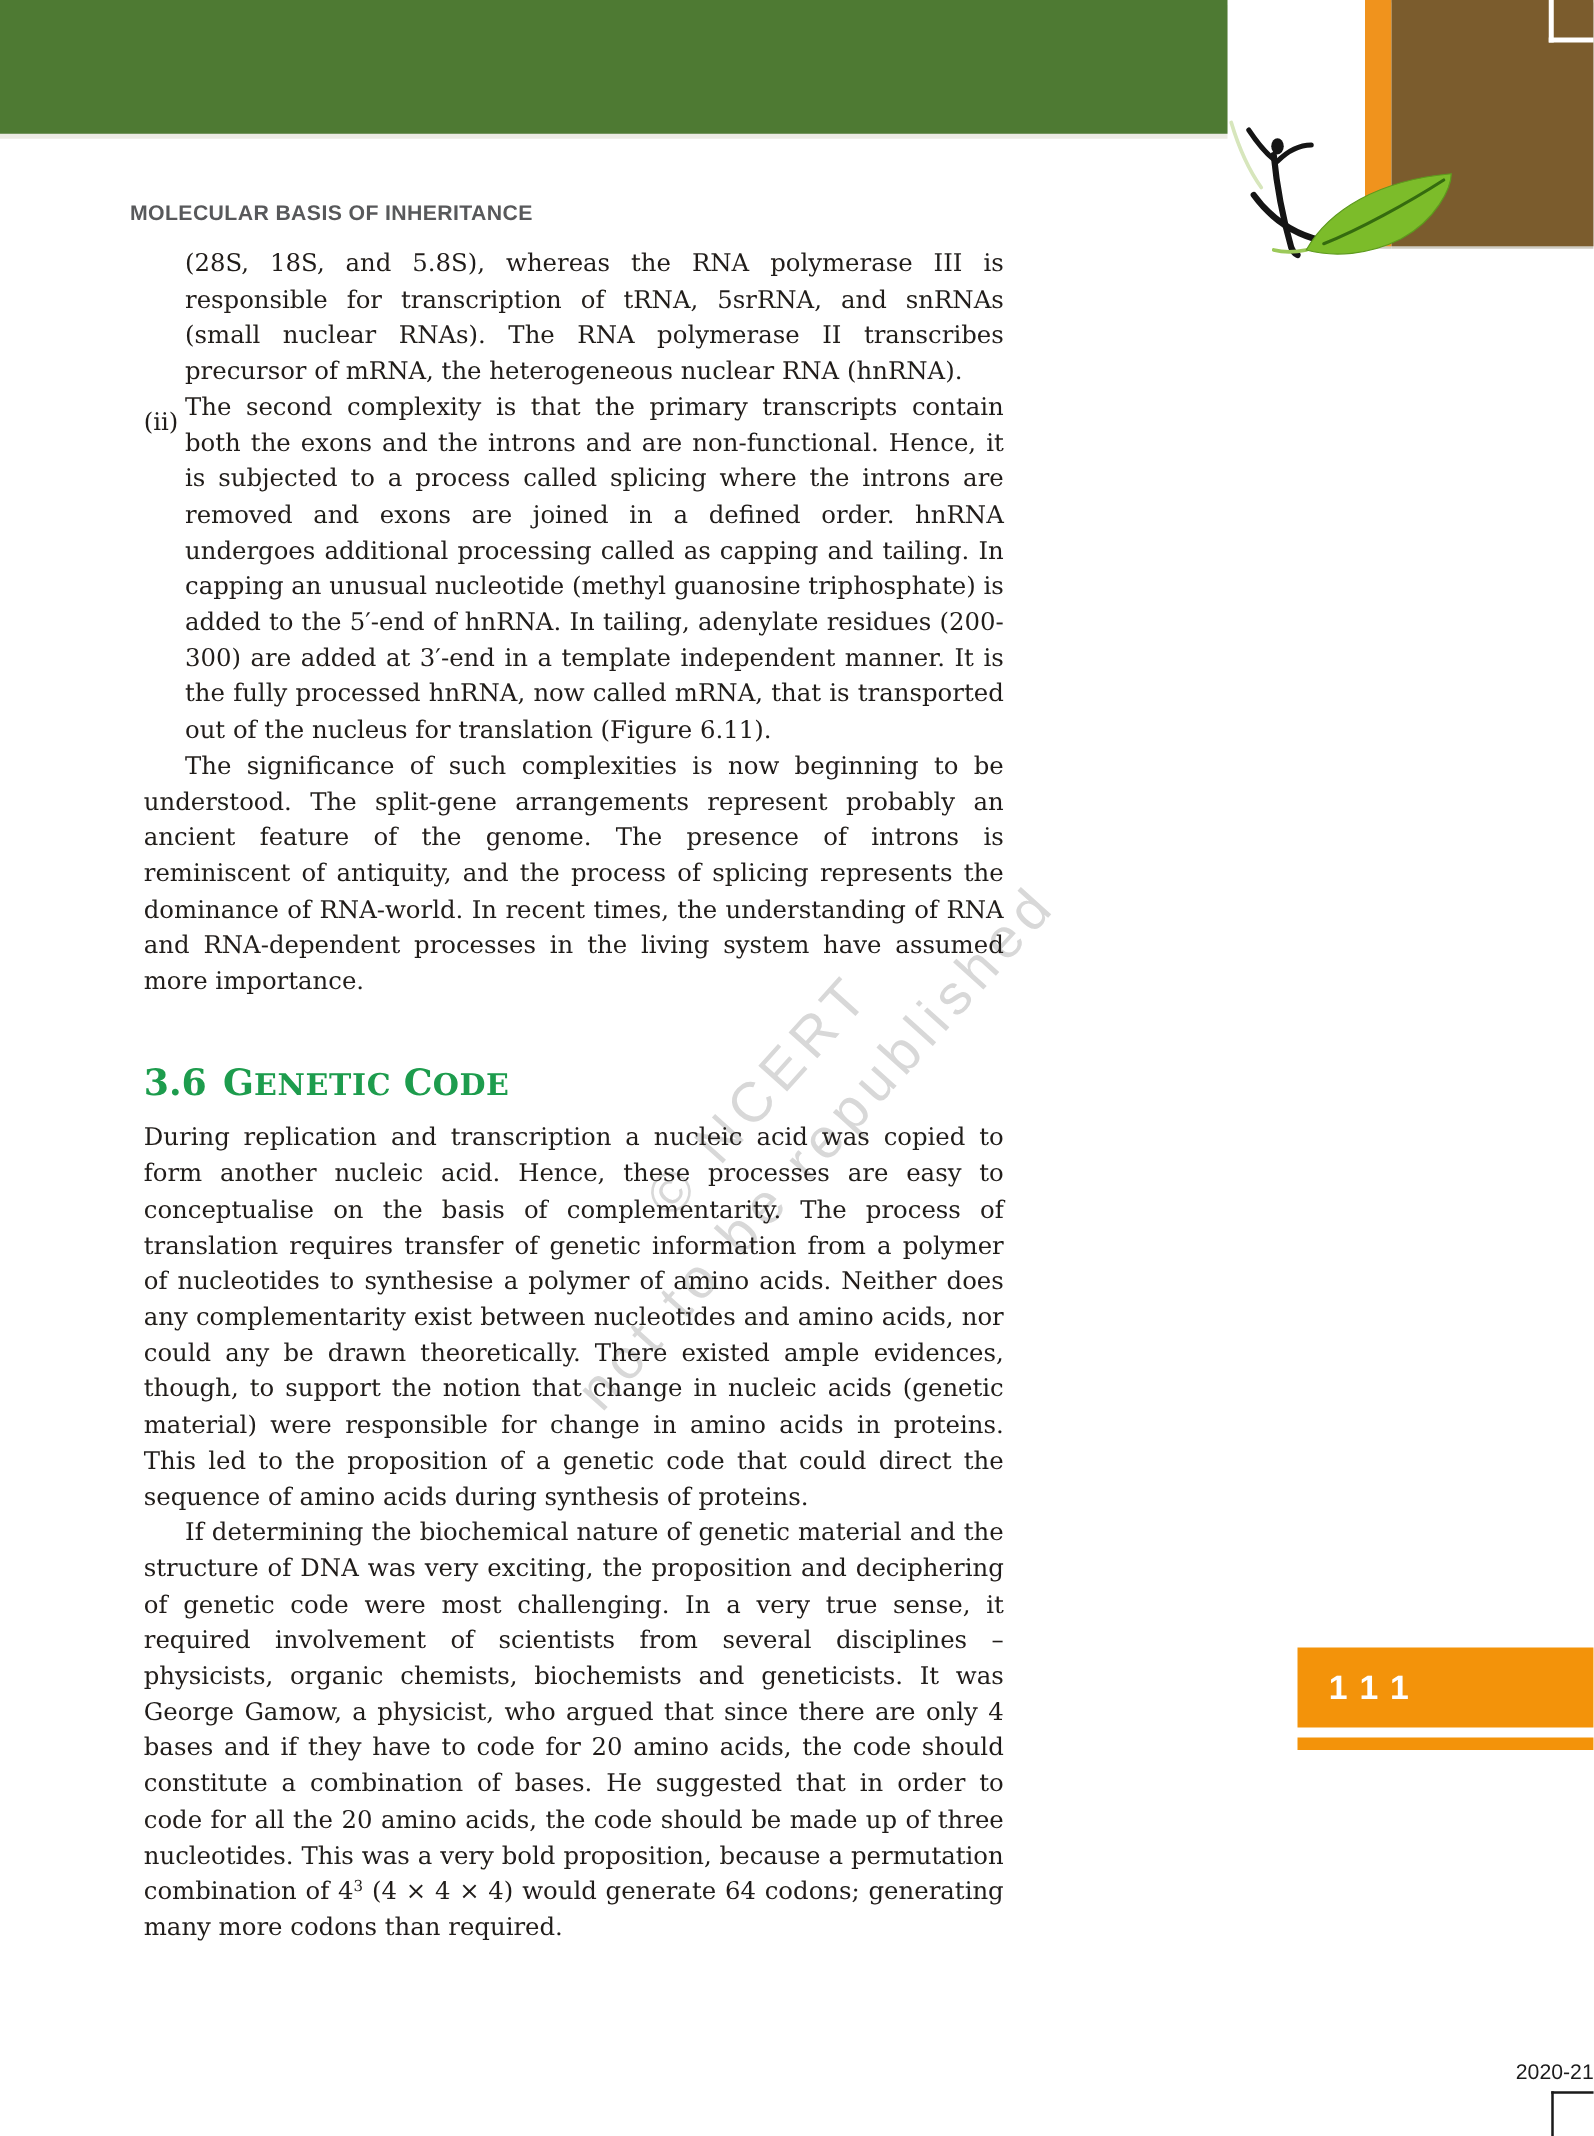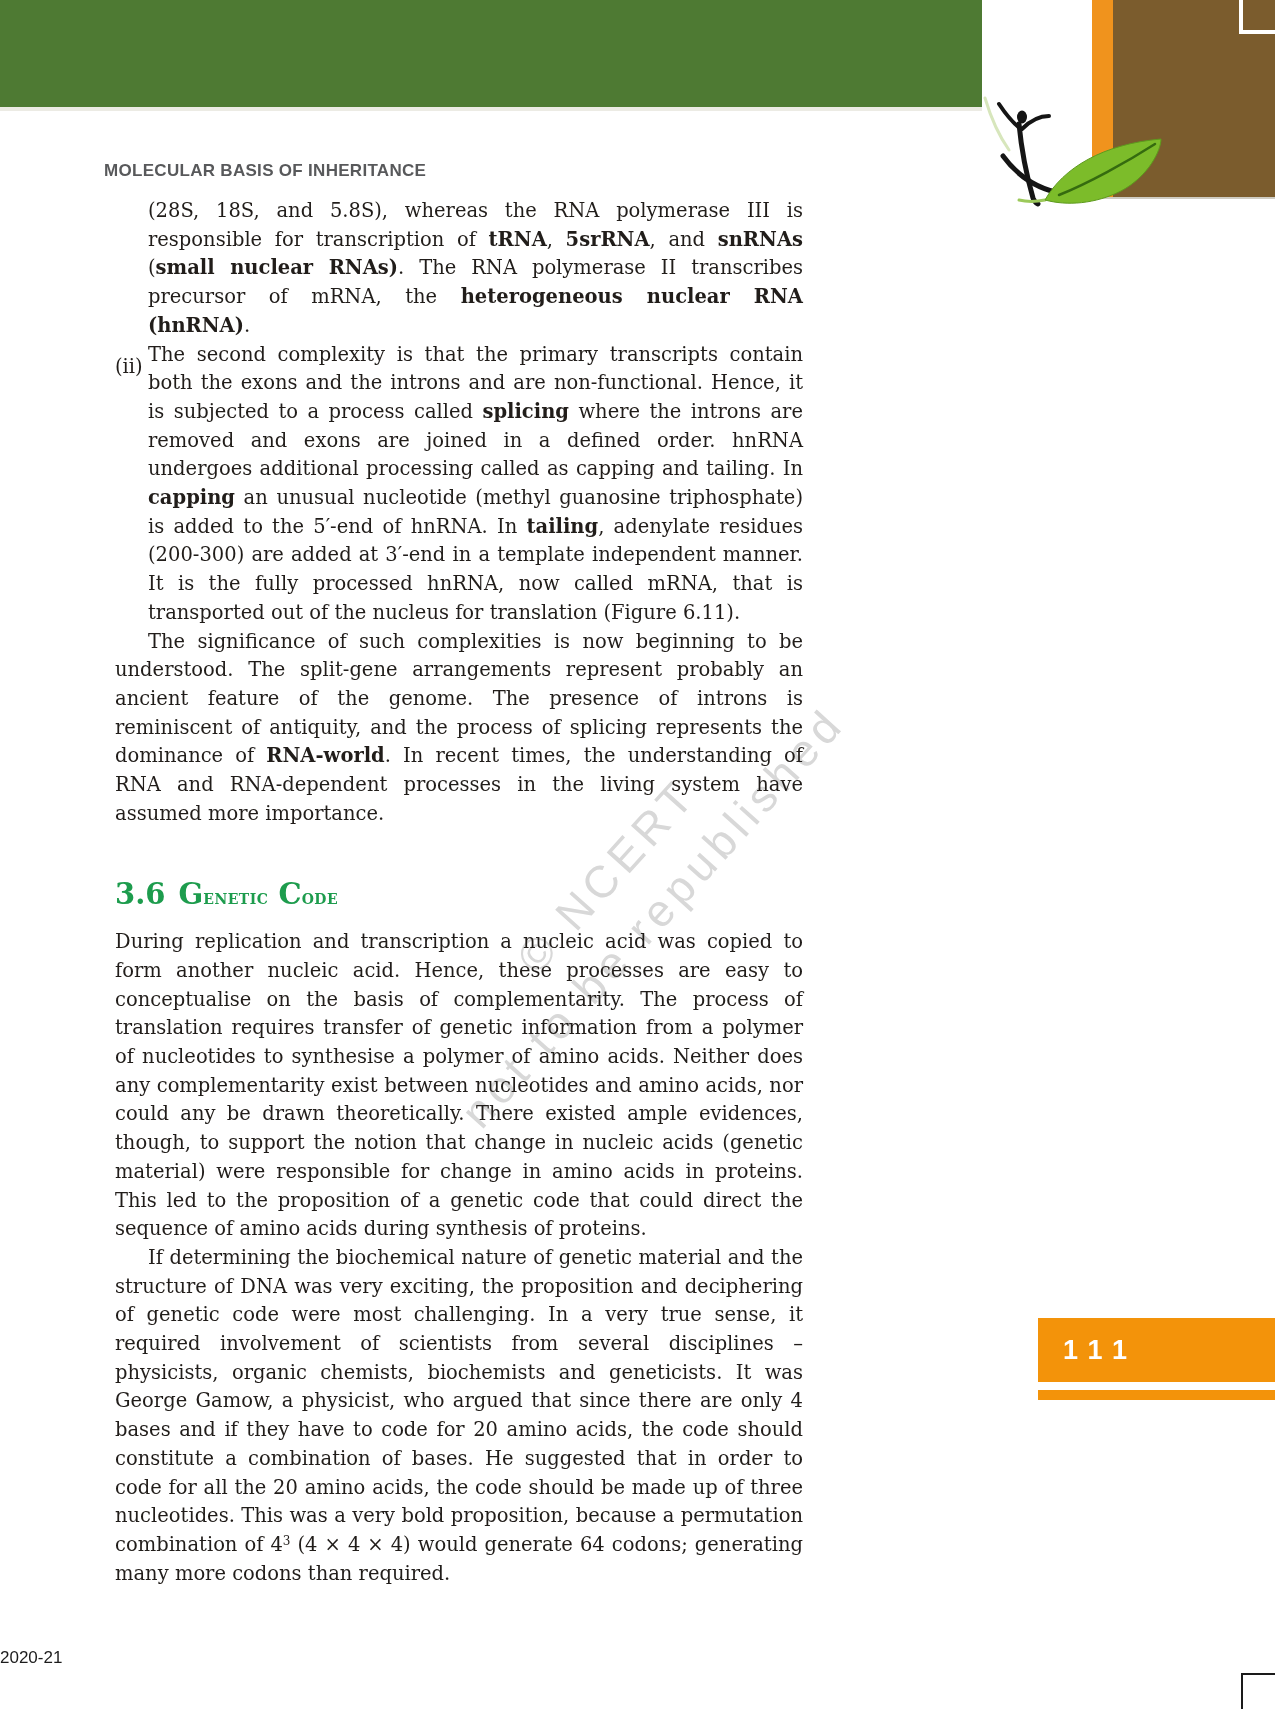--- a/index.html
+++ b/index.html
@@ -31,36 +31,36 @@
              line-height:62px;color:#d8d8d8;}
 
   
   .textcol{position:absolute;left:115px;top:197px;width:688px;z-index:2;
            font-size:19.5px;line-height:28.7px;color:#211d1a;text-align:justify;}
   .para{margin:0;}
   .indent-block{margin-left:33px;}
   .li{position:relative;padding-left:33px;}
   .li .marker{position:absolute;left:0;top:12px;}
   .ti{text-indent:33px;}
-  .b{font-weight:bold;}
+  .b{font-weight:normal;}
   .sup{font-size:12px;vertical-align:6px;line-height:0;}
 
   h2.section{margin:52px 0 14px 0;font-size:29px;font-weight:bold;color:#1d9c4d;
              text-align:left;font-family:"DejaVu Serif",serif;}
   h2.section .num{margin-right:13px;}
-  h2.section .sc{font-size:14px;letter-spacing:.5px;}
+  h2.section .sc{font-size:24px;letter-spacing:.5px;}
 
   
   .pagebox{position:absolute;left:1038px;top:1318px;width:237px;height:64px;background:#f3930a;
            color:#ffffff;font-family:"Liberation Sans",sans-serif;font-size:27px;font-weight:bold;
            letter-spacing:11px;line-height:64px;padding-left:25px;box-sizing:border-box;}
   .pagebar{position:absolute;left:1038px;top:1390px;width:237px;height:10px;background:#f3930a;}
 
   
-  .footer{position:absolute;left:0;top:1648px;width:1275px;text-align:left;
+  .footer{position:absolute;left:0;top:1648px;width:1275px;text-align:right;
           font-family:"Liberation Sans",sans-serif;font-size:17px;color:#1c1c1c;}
 </style>
 </head>
 <body>
 
 <div class="page">
 
   <div class="band-green"></div>
   <div class="block-brown"></div>
   <div class="strip-orange"></div>

